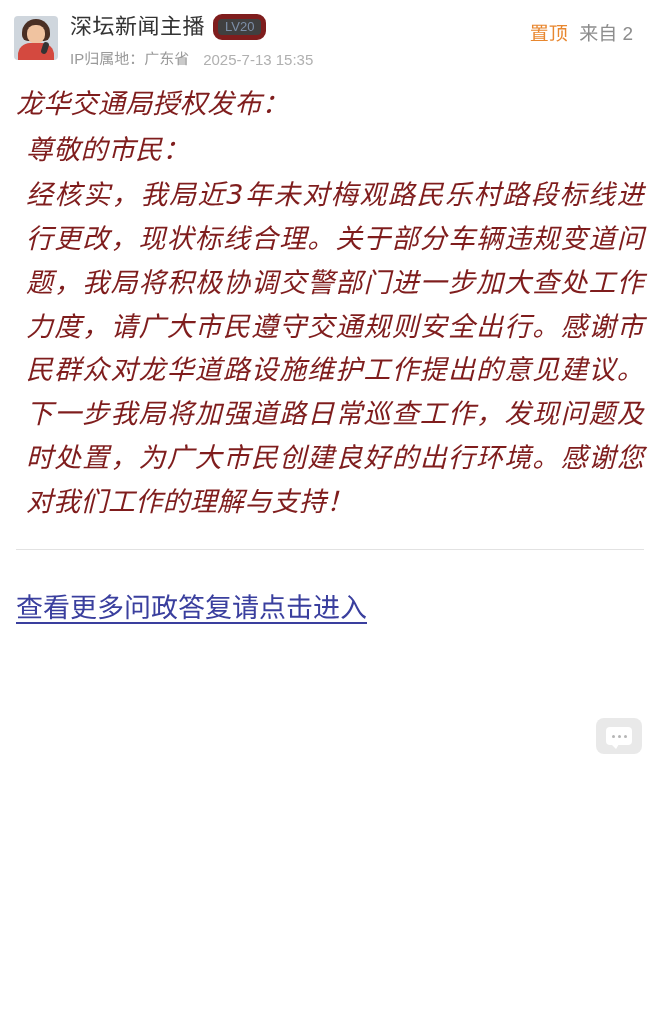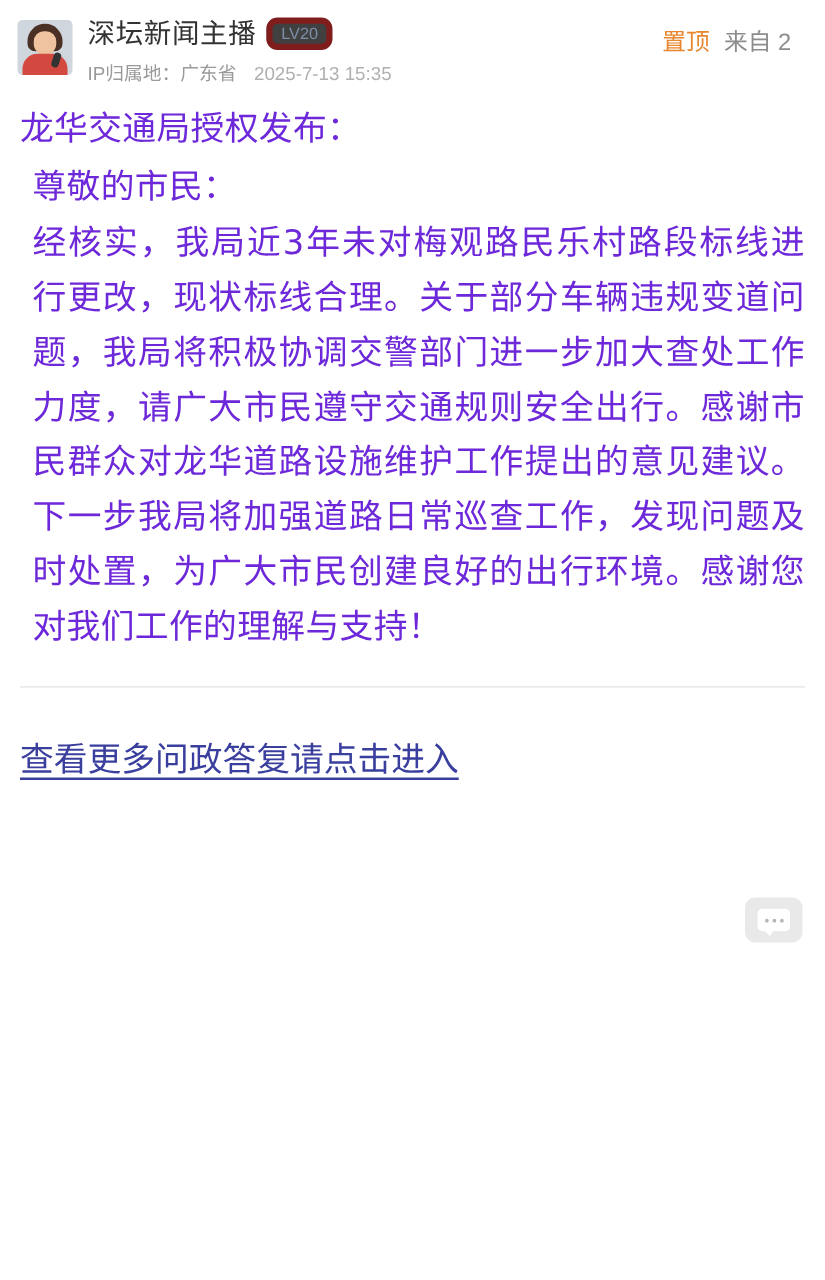--- a/index.html
+++ b/index.html
@@ -121,25 +121,26 @@
     color: #e8872f;
     margin-right: 6px;
   }
   .from-tag {
     color: #8d8d8d;
   }
 
   
   .content {
     padding: 10px 16px 0 16px;
-    color: #6d28d9;
+    color: #7f1d1d;
     font-size: 27px;
     line-height: 1.62;
     letter-spacing: 0.3px;
     font-family: "DejaVu Sans", "Liberation Sans", sans-serif;
+    font-style: italic;
   }
   .content p {
     margin: 0 0 2px 0;
     text-align: justify;
   }
   .indent { text-indent: 0; padding-left: 10px; }
 
   .divider {
     margin: 26px 16px 0 16px;
     border-top: 1px solid #e2e2e2;

